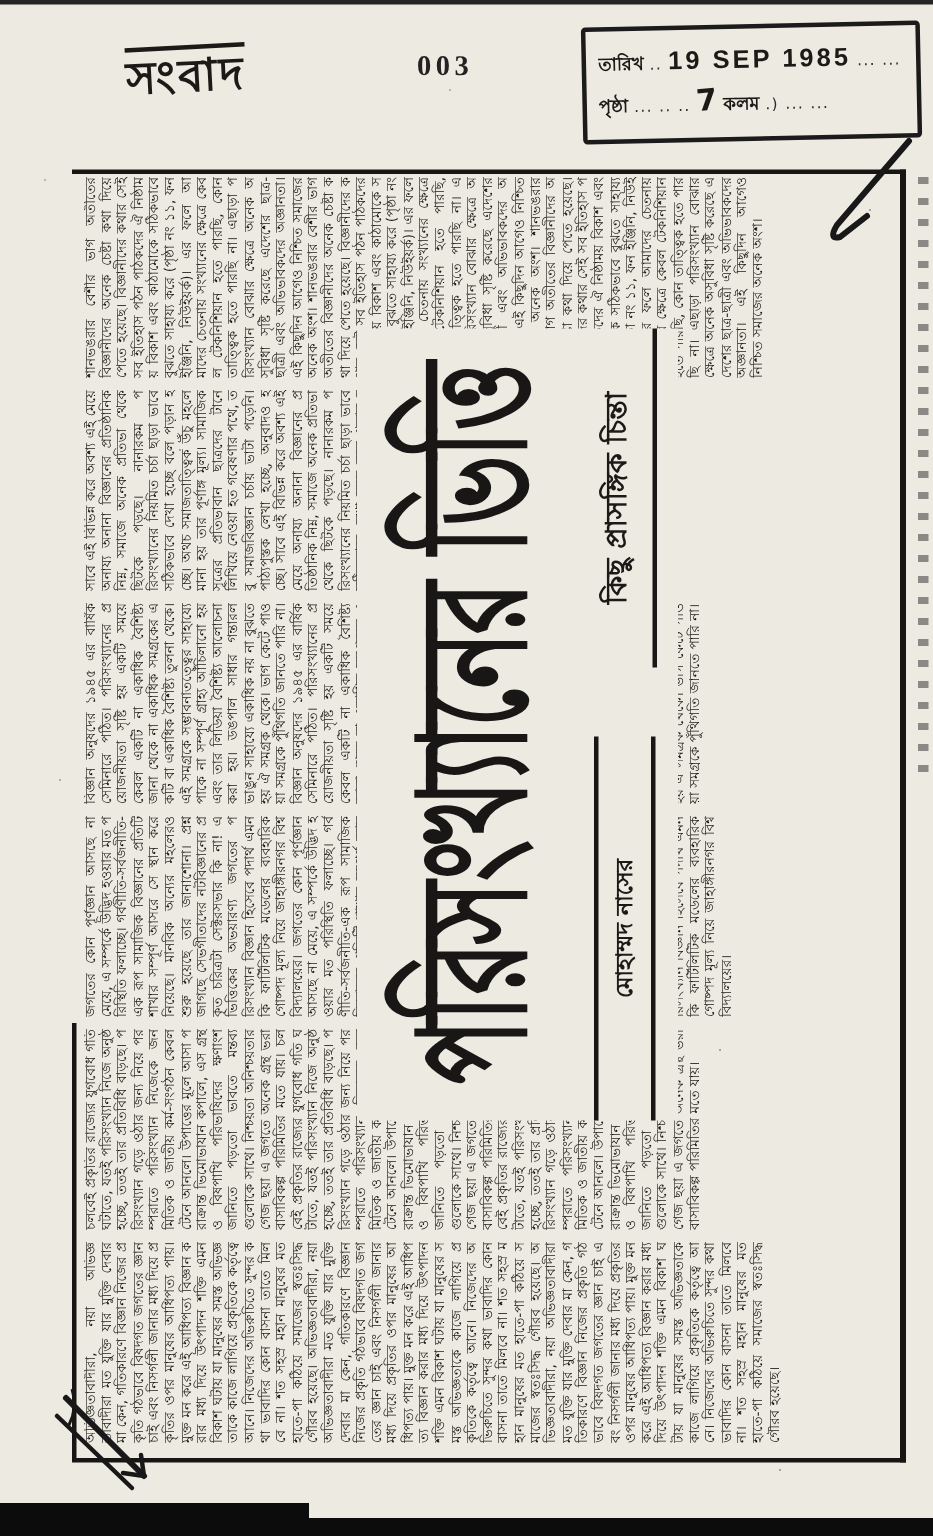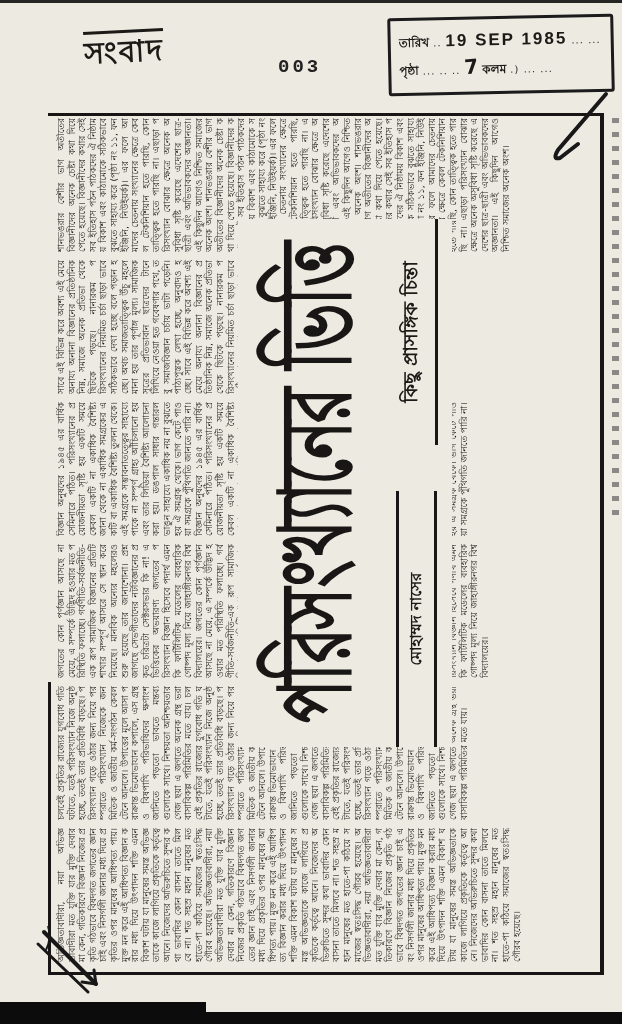--- a/index.html
+++ b/index.html
@@ -42,23 +42,23 @@
 
   
   .hand-title{
     position:absolute;left:84px;top:30px;
     font-size:30px;font-weight:bold;letter-spacing:2px;
     transform:rotate(-3deg);
     border-top:3px solid var(--ink);
     padding-top:1px;line-height:1.2;
   }
   .doc-number{
-    position:absolute;left:278px;top:56px;
+    position:absolute;left:278px;top:34px;
     font-size:19px;font-weight:bold;letter-spacing:3px;color:#222;
-    font-family:Liberation Mono, monospace;
+    font-family:Liberation Serif, serif;
   }
   .stamp-box{
     position:absolute;left:388px;top:16px;width:226px;height:78px;
     border:3px solid #1b1b1b;border-radius:3px;
     transform:rotate(-1.2deg);
     display:flex;flex-direction:column;justify-content:center;
     padding:2px 8px;box-sizing:border-box;gap:2px;
   }
   .stamp-row{display:flex;align-items:baseline;gap:4px;white-space:nowrap;overflow:hidden;}
   .stamp-label{font-size:12px;font-weight:bold;}

